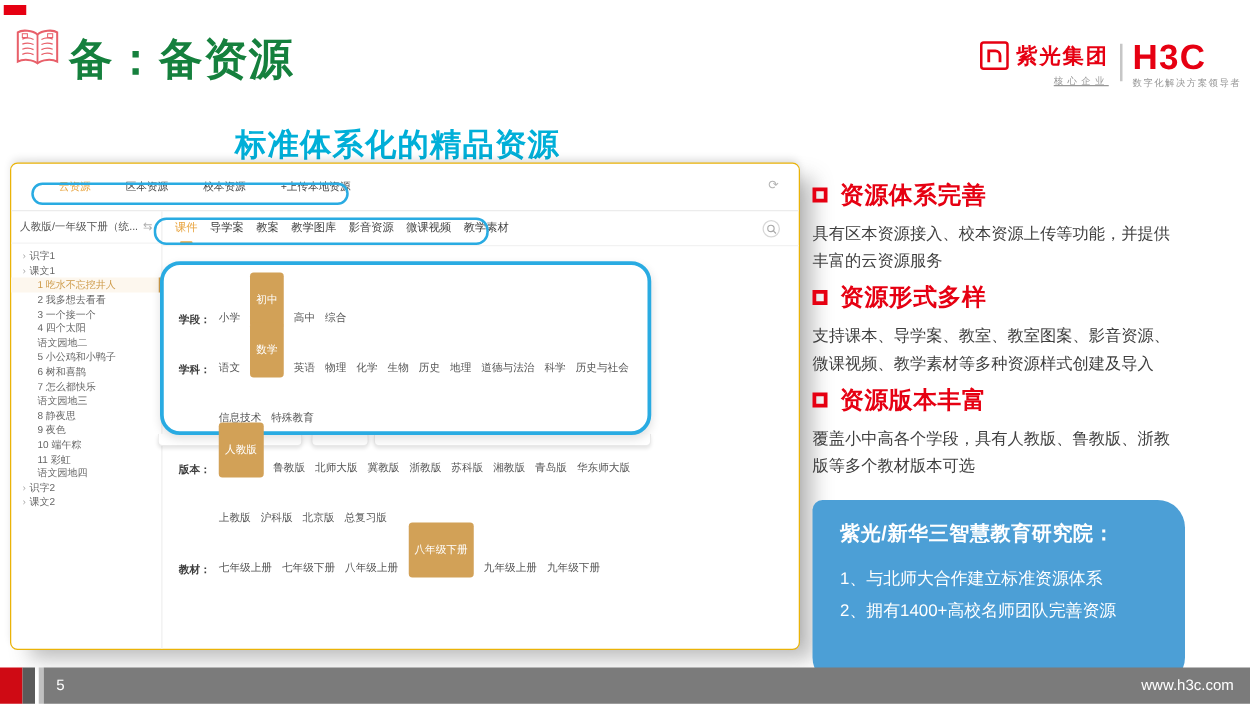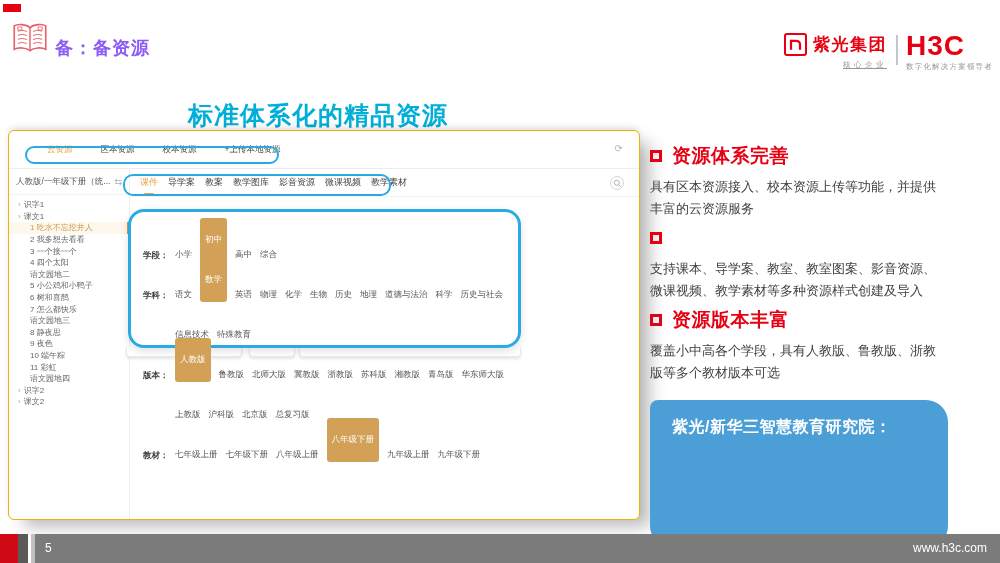--- a/index.html
+++ b/index.html
@@ -4,21 +4,21 @@
 <style>
   * { margin:0; padding:0; box-sizing:border-box; }
   html,body { width:1000px; height:563px; }
   body {
     position:relative; overflow:hidden; background:#ffffff;
     font-family:"Liberation Sans","DejaVu Sans",sans-serif; color:#333;
   }
   
   .corner-mark { position:absolute; left:3px; top:4px; width:18px; height:8px; background:#E60012; }
   .hdr-book { position:absolute; left:12px; top:22px; }
-  .hdr-title { position:absolute; left:55px; top:36px; font-size:18px; font-weight:bold; color:#8b5cf6; letter-spacing:1px; }
+  .hdr-title { position:absolute; left:55px; top:24px; font-size:35px; font-weight:bold; color:#15803d; letter-spacing:1px; }
   .logo { position:absolute; left:784px; top:33px; display:flex; align-items:flex-start; }
   .unis-col { display:flex; flex-direction:column; align-items:flex-end; }
   .unis-row { display:flex; align-items:center; gap:6px; }
   .unis-mark { width:23px; height:23px; border:2.5px solid #E60012; border-radius:3px; display:flex; align-items:center; justify-content:center; }
   .unis-name { font-size:17px; font-weight:bold; color:#E60012; letter-spacing:1.5px; }
   .unis-sub { font-size:7.5px; color:#979797; letter-spacing:3.5px; margin-top:4px;text-decoration:underline; }
   .logo-div { width:2px; height:30px; background:#c6c6c6; margin:2px 8px 0 9px; }
   .h3c-col { display:flex; flex-direction:column; }
   .h3c-name { font-size:28px; font-weight:800; color:#E60012; line-height:26px; letter-spacing:1px; }
   .h3c-sub { font-size:7.5px; color:#979797; letter-spacing:1.2px; margin-top:3px; }
@@ -286,36 +286,41 @@
       <div class="rp-h">
         <span class="rp-sq"></span>
         <span class="rp-ht">资源体系完善</span>
       </div>
       <div class="rp-p">具有区本资源接入、校本资源上传等功能，并提供</div>
       <div class="rp-p">丰富的云资源服务</div>
     </div>
     <div class="rp-sec">
       <div class="rp-h">
         <span class="rp-sq"></span>
+        <span class="rp-ht">资源形式多样</span>
       </div>
       <div class="rp-p">支持课本、导学案、教室、教室图案、影音资源、</div>
       <div class="rp-p">微课视频、教学素材等多种资源样式创建及导入</div>
     </div>
     <div class="rp-sec">
       <div class="rp-h">
         <span class="rp-sq"></span>
         <span class="rp-ht">资源版本丰富</span>
       </div>
       <div class="rp-p">覆盖小中高各个学段，具有人教版、鲁教版、浙教</div>
       <div class="rp-p">版等多个教材版本可选</div>
     </div>
   </div>
 
 <div class="blue-box">
   <div class="bb-title">紫光/新华三智慧教育研究院：</div>
+  <div id="bb-items">
+      <div class="bb-item">1、与北师大合作建立标准资源体系</div>
+      <div class="bb-item">2、拥有1400+高校名师团队完善资源</div>
+    </div>
 </div>
 
 <div class="footer">
   <div class="f-red"></div>
   <div class="f-dg"></div>
   <div class="f-lg"></div>
   <div class="f-main">
     <span class="f-page">5</span>
     <span class="f-url">www.h3c.com</span>
   </div>

